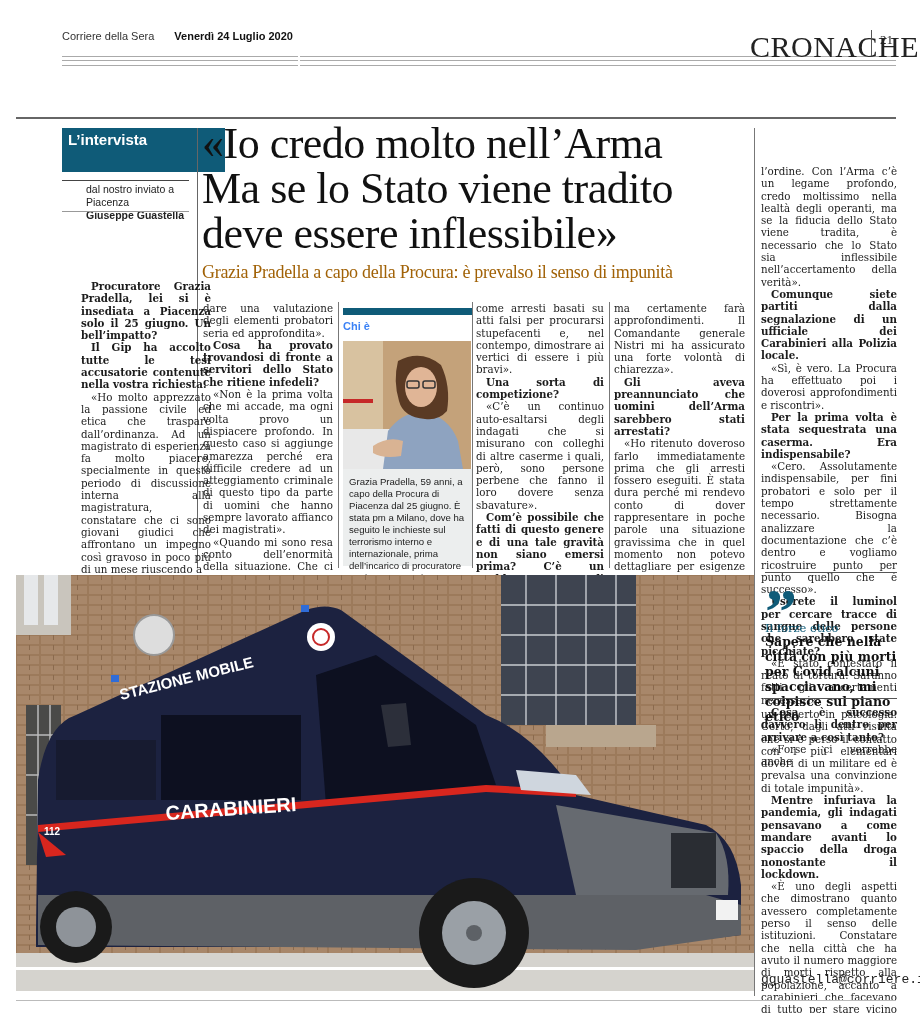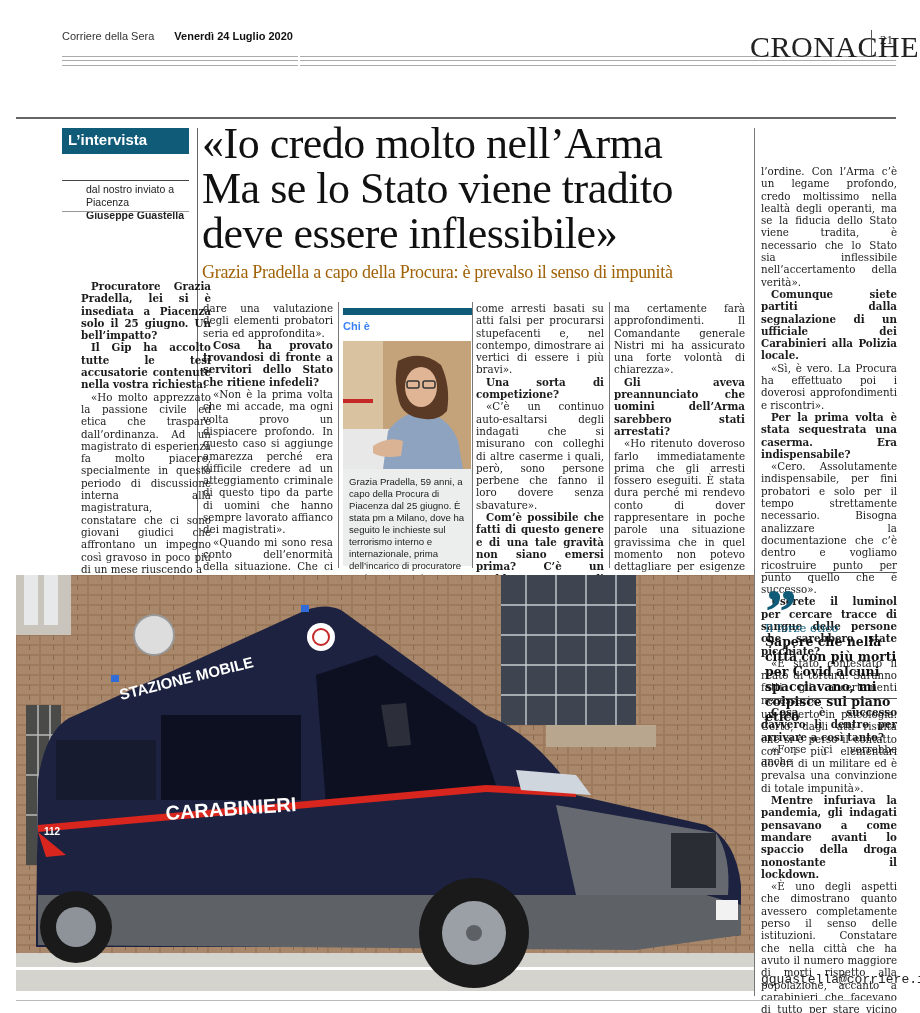--- a/index.html
+++ b/index.html
@@ -12,21 +12,21 @@
   .hdr-lines { left:62px; top:56px; width:236px; height:8px; border-top:1px solid #aaa; border-bottom:1px solid #aaa; }
   .hdr-lines::after { content:""; position:absolute; left:0; right:0; top:3px; border-top:1px solid #aaa; }
   .hdr-lines2 { left:300px; top:56px; width:596px; height:8px; border-top:1px solid #aaa; border-bottom:1px solid #aaa; }
   .hdr-lines2::after { content:""; position:absolute; left:0; right:0; top:3px; border-top:1px solid #aaa; }
   .section { right:52px; top:30px; font-family:Liberation Serif, serif; font-size:30px; color:#222; letter-spacing:0.5px; }
   .section-sep { left:871px; top:30px; width:1px; height:26px; background:#555; }
   .pagenum { left:880px; top:32px; font-family:"Liberation Serif", serif; font-size:13px; color:#222; }
   .top-rule { left:16px; top:117px; width:880px; height:2px; background:#666; }
 
   
-  .kicker-box { left:62px; top:128px; width:127px; height:26px; background:#0f5b78; }
+  .kicker-box { left:62px; top:128px; width:127px; height:44px; background:#0f5b78;padding-left:36px; }
   .kicker-box span { position:absolute; left:6px; top:3px; color:#fff; font-family:"Liberation Sans", sans-serif; font-weight:bold; font-size:15px; }
   .byline-rule { left:62px; top:180px; width:127px; height:1px; background:#444; }
   .byline { left:62px; top:183px; width:130px; font-family:"Liberation Sans", sans-serif; font-size:10.5px; line-height:13px; color:#222;margin-left:24px; }
   .byline b { display:block; font-weight:bold; }
   .byline-rule2 { left:62px; top:211px; width:127px; height:1px; background:#999; }
 
   
   .hl-vline { left:197px; top:128px; width:1px; height:440px; background:#666; }
   .headline { left:202px; top:121px; width:560px; font-family:"Liberation Serif", serif; font-size:44px; line-height:45px; color:#111; letter-spacing:-0.5px; }
   .subhead { left:202px; top:262px; width:560px; font-family:"Liberation Serif", serif; font-size:18px; color:#a16207; letter-spacing:-0.3px; }

